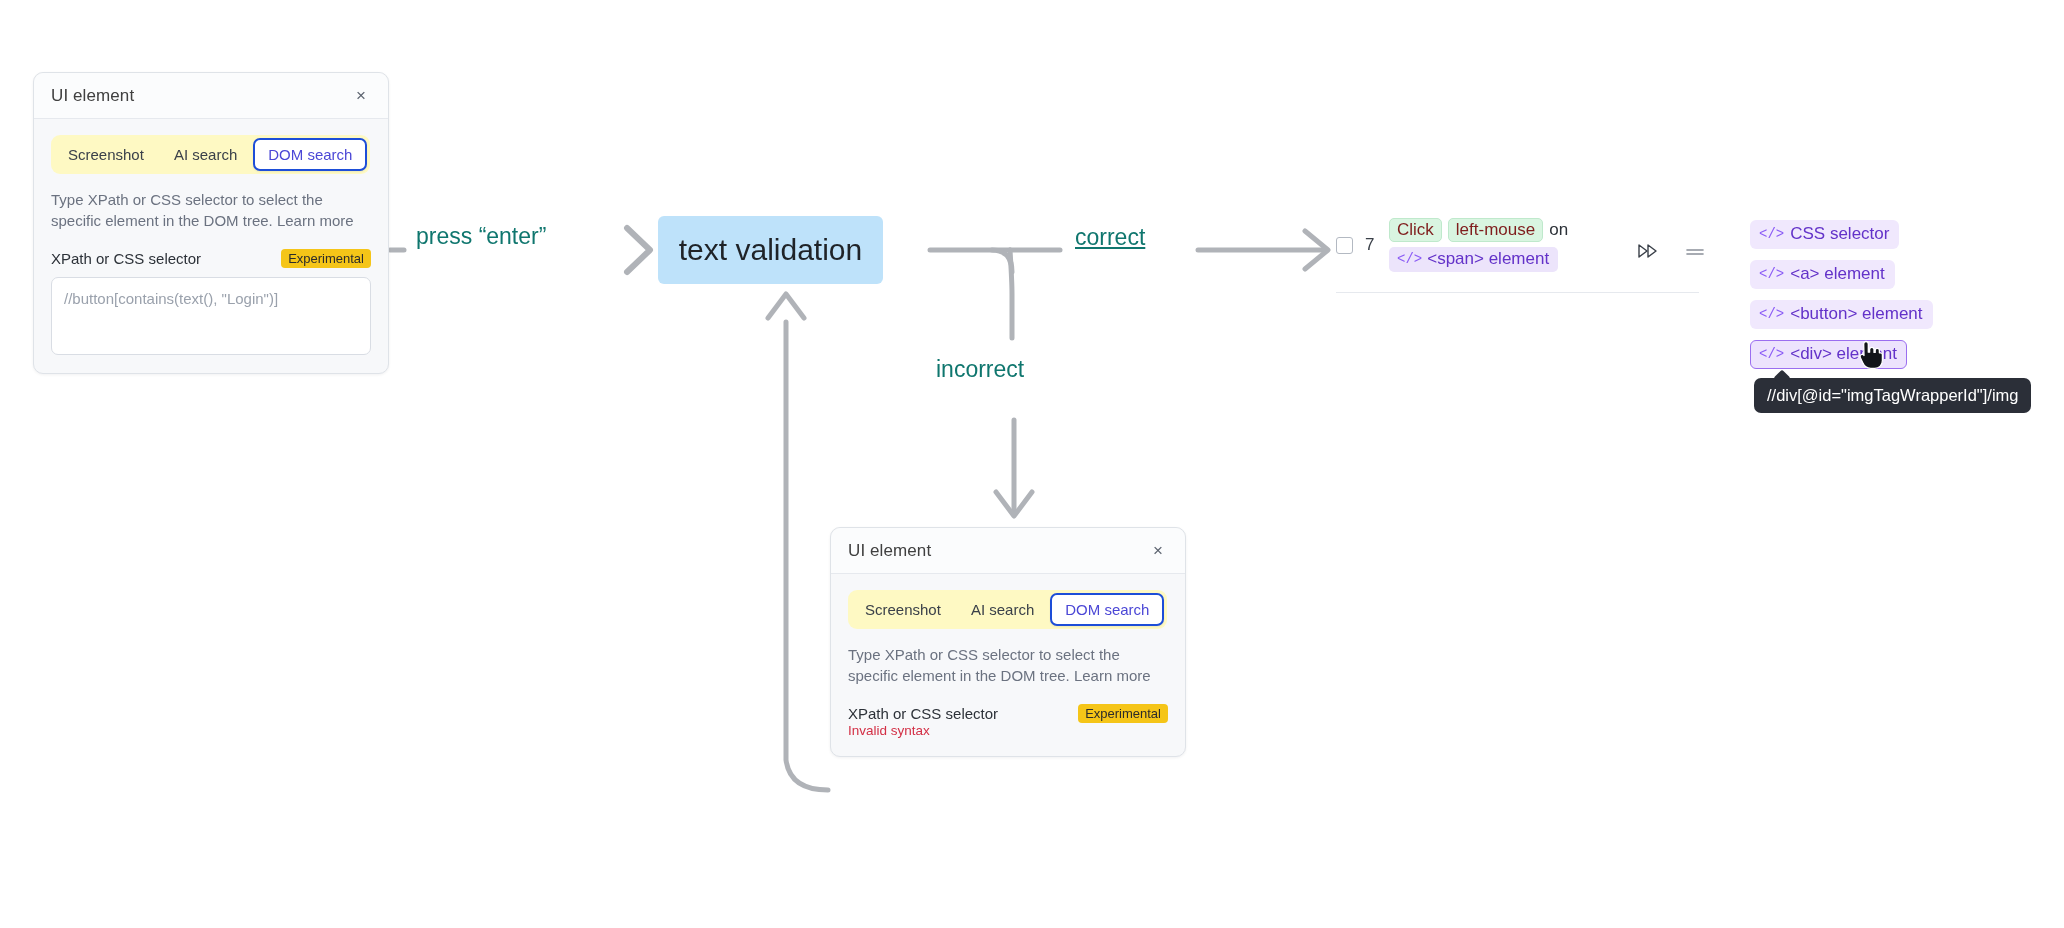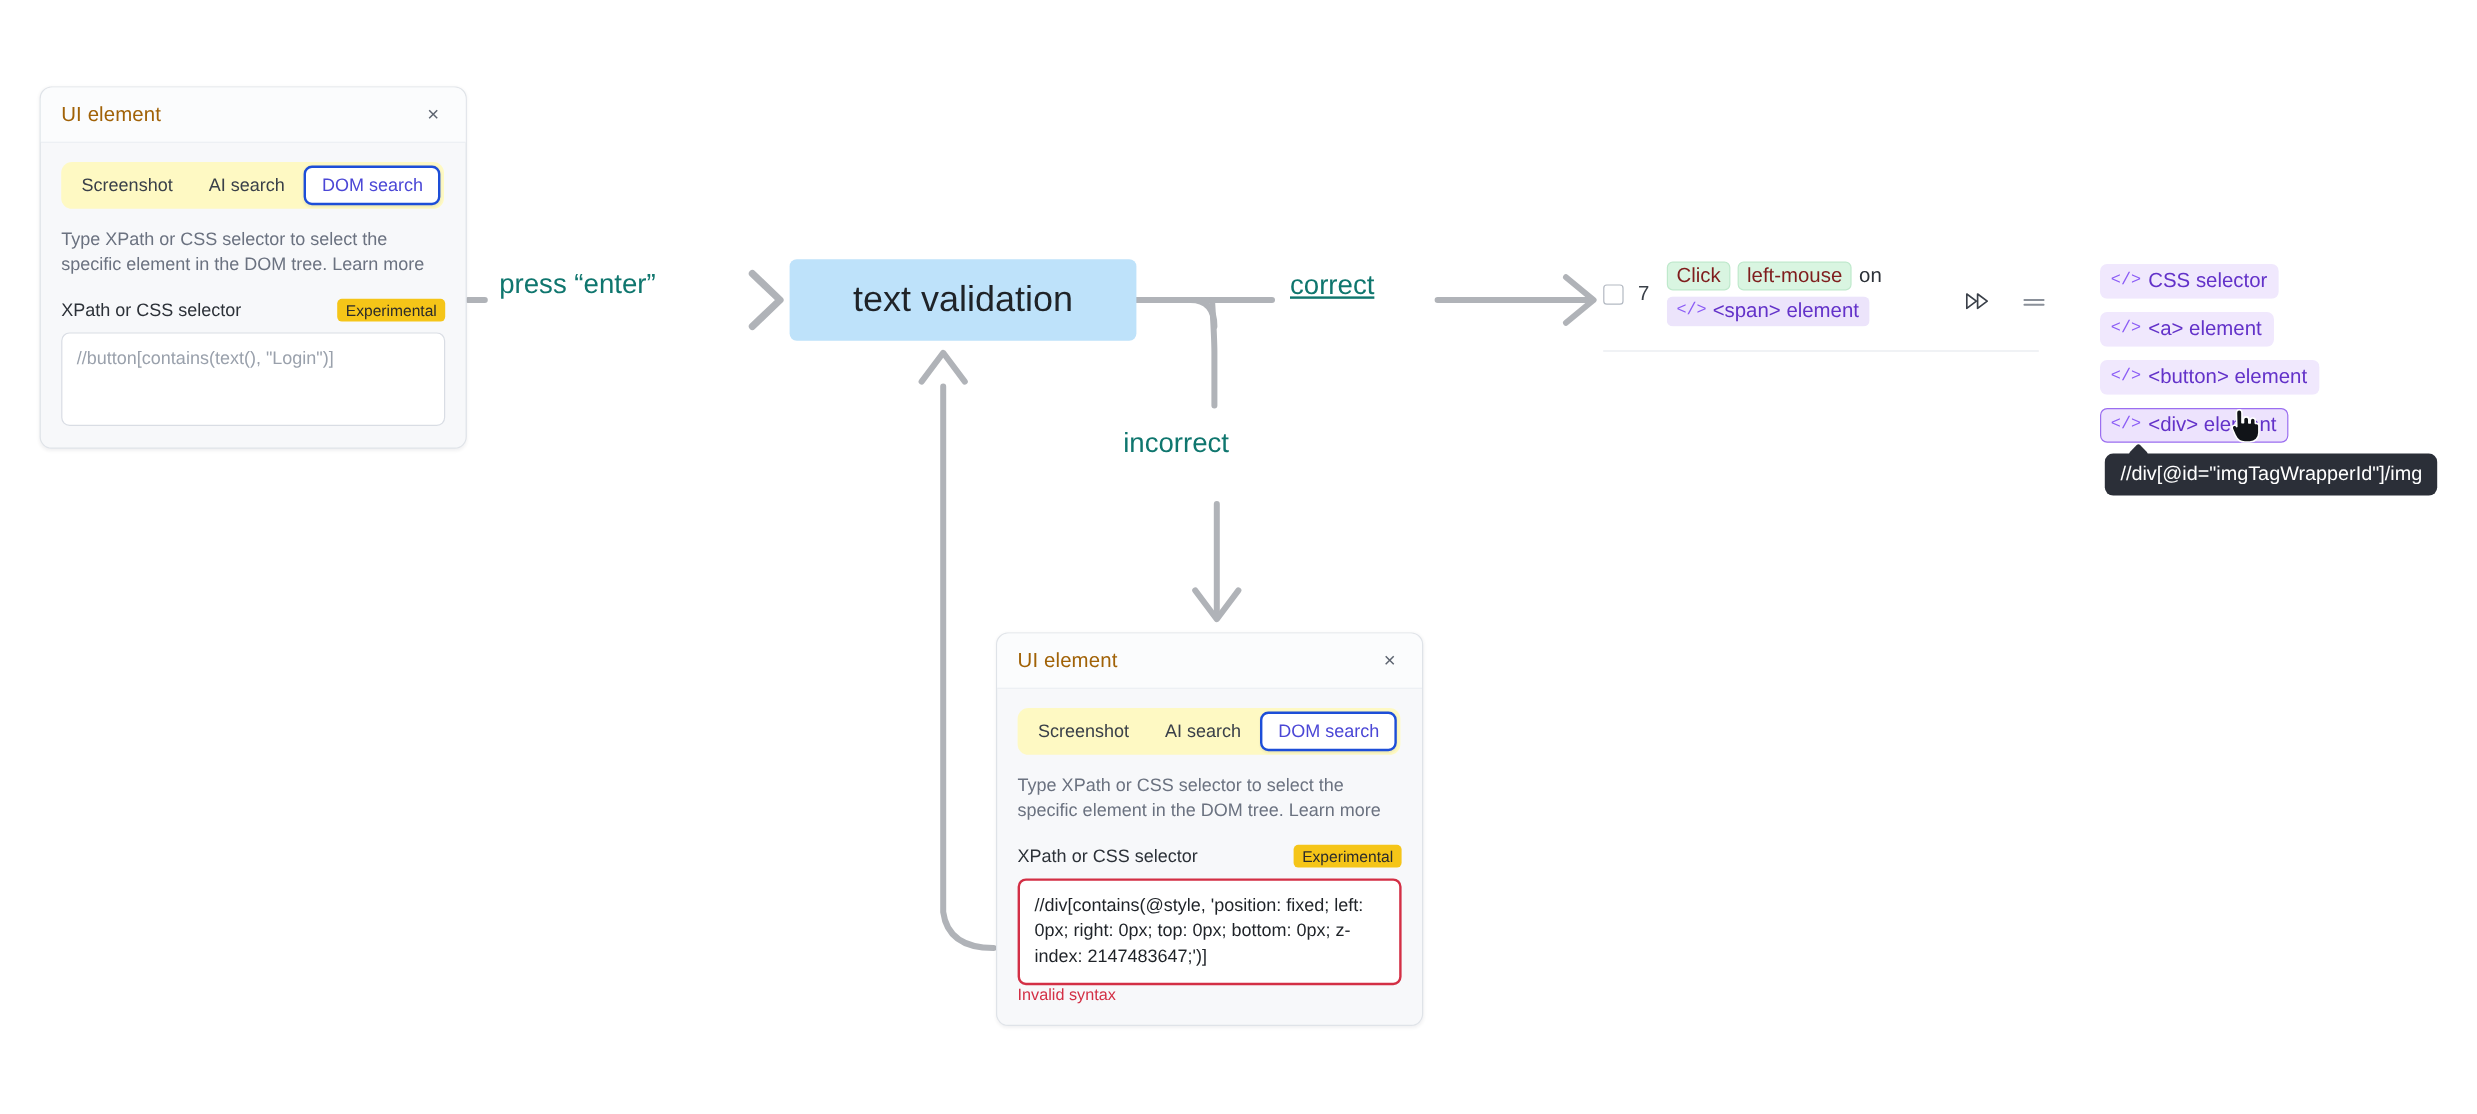--- a/index.html
+++ b/index.html
@@ -33,21 +33,21 @@
     align-items: center;
     justify-content: space-between;
     padding: 0 16px 0 17px;
     border-bottom: 1px solid #e6e9ee;
     background: #fbfcfd;
     border-radius: 10px 10px 0 0;
     box-sizing: border-box;
   }
   .panel-title {
     font-size: 17px;
-    color: #a16207;
+    color: #404040;
     letter-spacing: .1px;
   }
   .panel-close {
     width: 22px;
     height: 22px;
     display: flex;
     align-items: center;
     justify-content: center;
     color: #5d6470;
     font-size: 17px;
@@ -156,21 +156,21 @@
   }
   #label-press-enter { left: 416px; top: 223px; }
   #label-correct     { left: 1075px; top: 224px; text-decoration: underline; }
   #label-incorrect   { left: 936px; top: 356px; }
 
   
   #node-text-validation {
     position: absolute;
     left: 658px;
     top: 216px;
-    width: 289px;
+    width: 225px;
     height: 68px;
     background: #bee2fa;
     border-radius: 6px;
     display: flex;
     align-items: center;
     justify-content: center;
     font-size: 30px;
     color: #1f2328;
   }
 
@@ -475,16 +475,15 @@
       <button class="tab active">DOM search</button>
     </div>
 
     <p class="hint"><span>Type XPath or CSS selector to select the specific element in the DOM tree. </span><a>Learn more</a></p>
 
     <div class="field-row">
       <span class="field-label">XPath or CSS selector</span>
       <span class="badge-exp">Experimental</span>
     </div>
 
-    <div class="selector-box filled">//div[contains(@style, 'position: fixed; left: 0px; right: 0px; top: 0px; bottom: 0px; z-index: 2147483647;')]</div>
     <div class="error-msg">Invalid syntax</div>
   </div>
 </section>
 
 </body></html>

